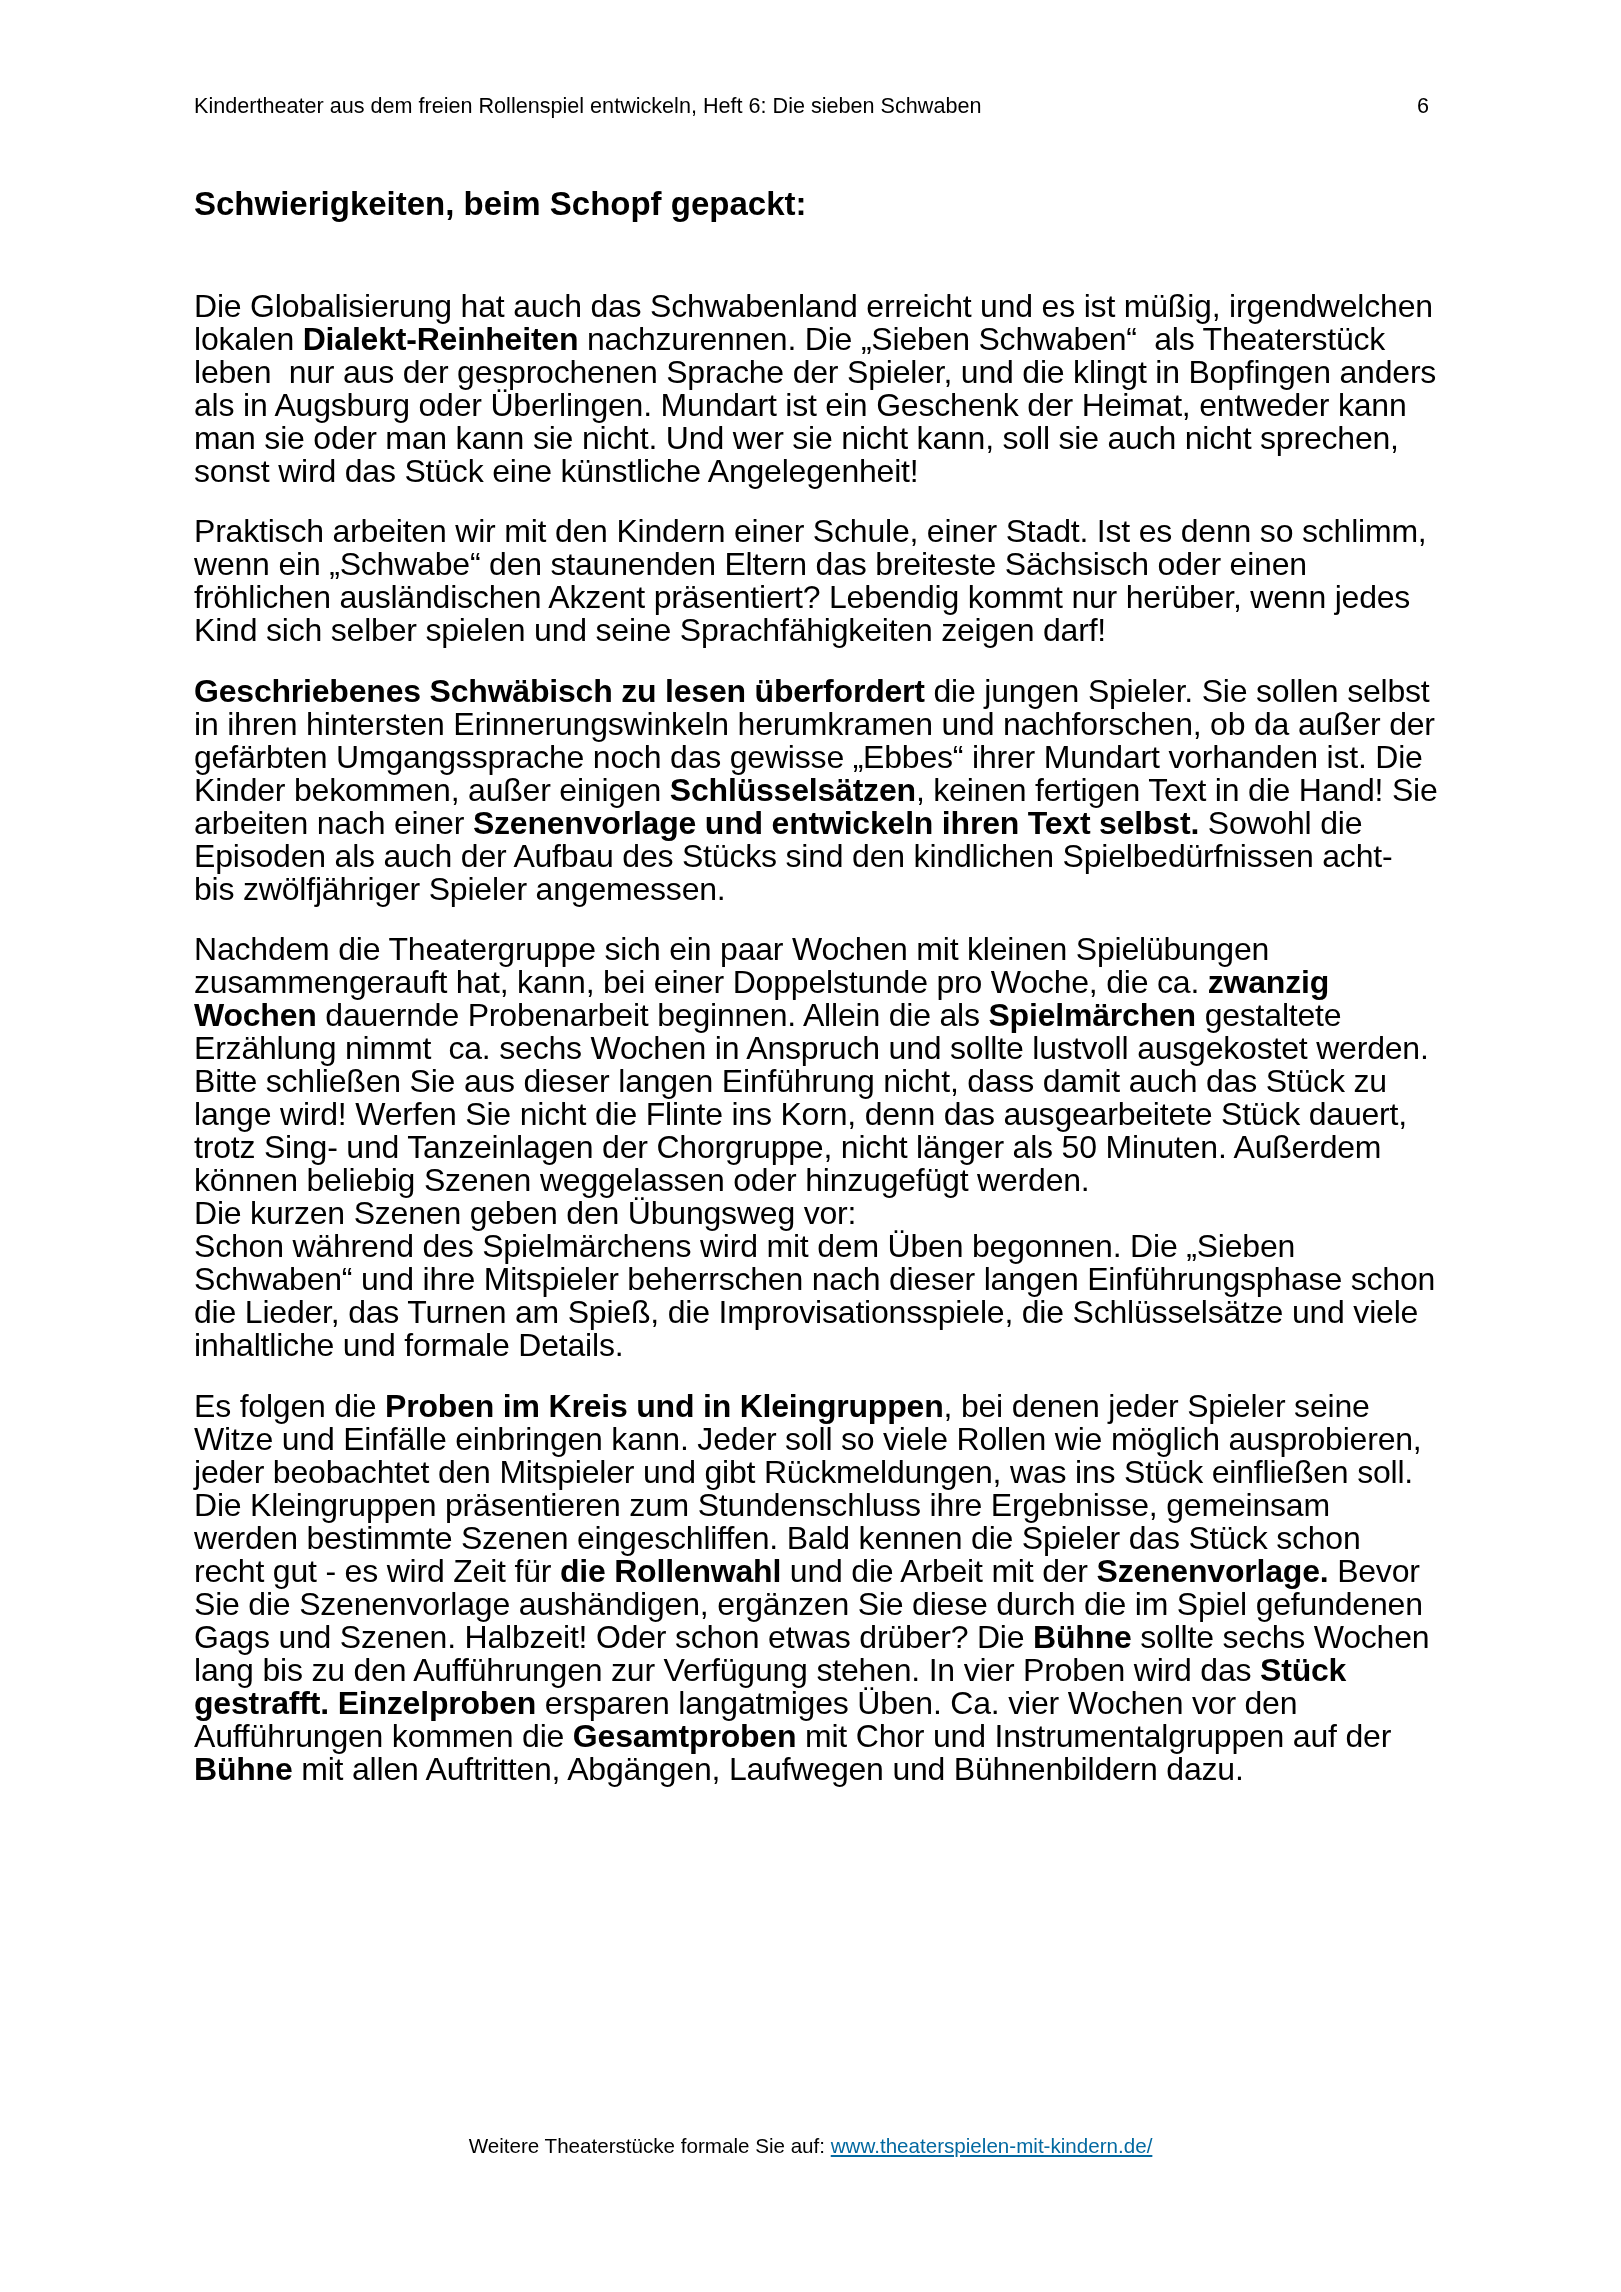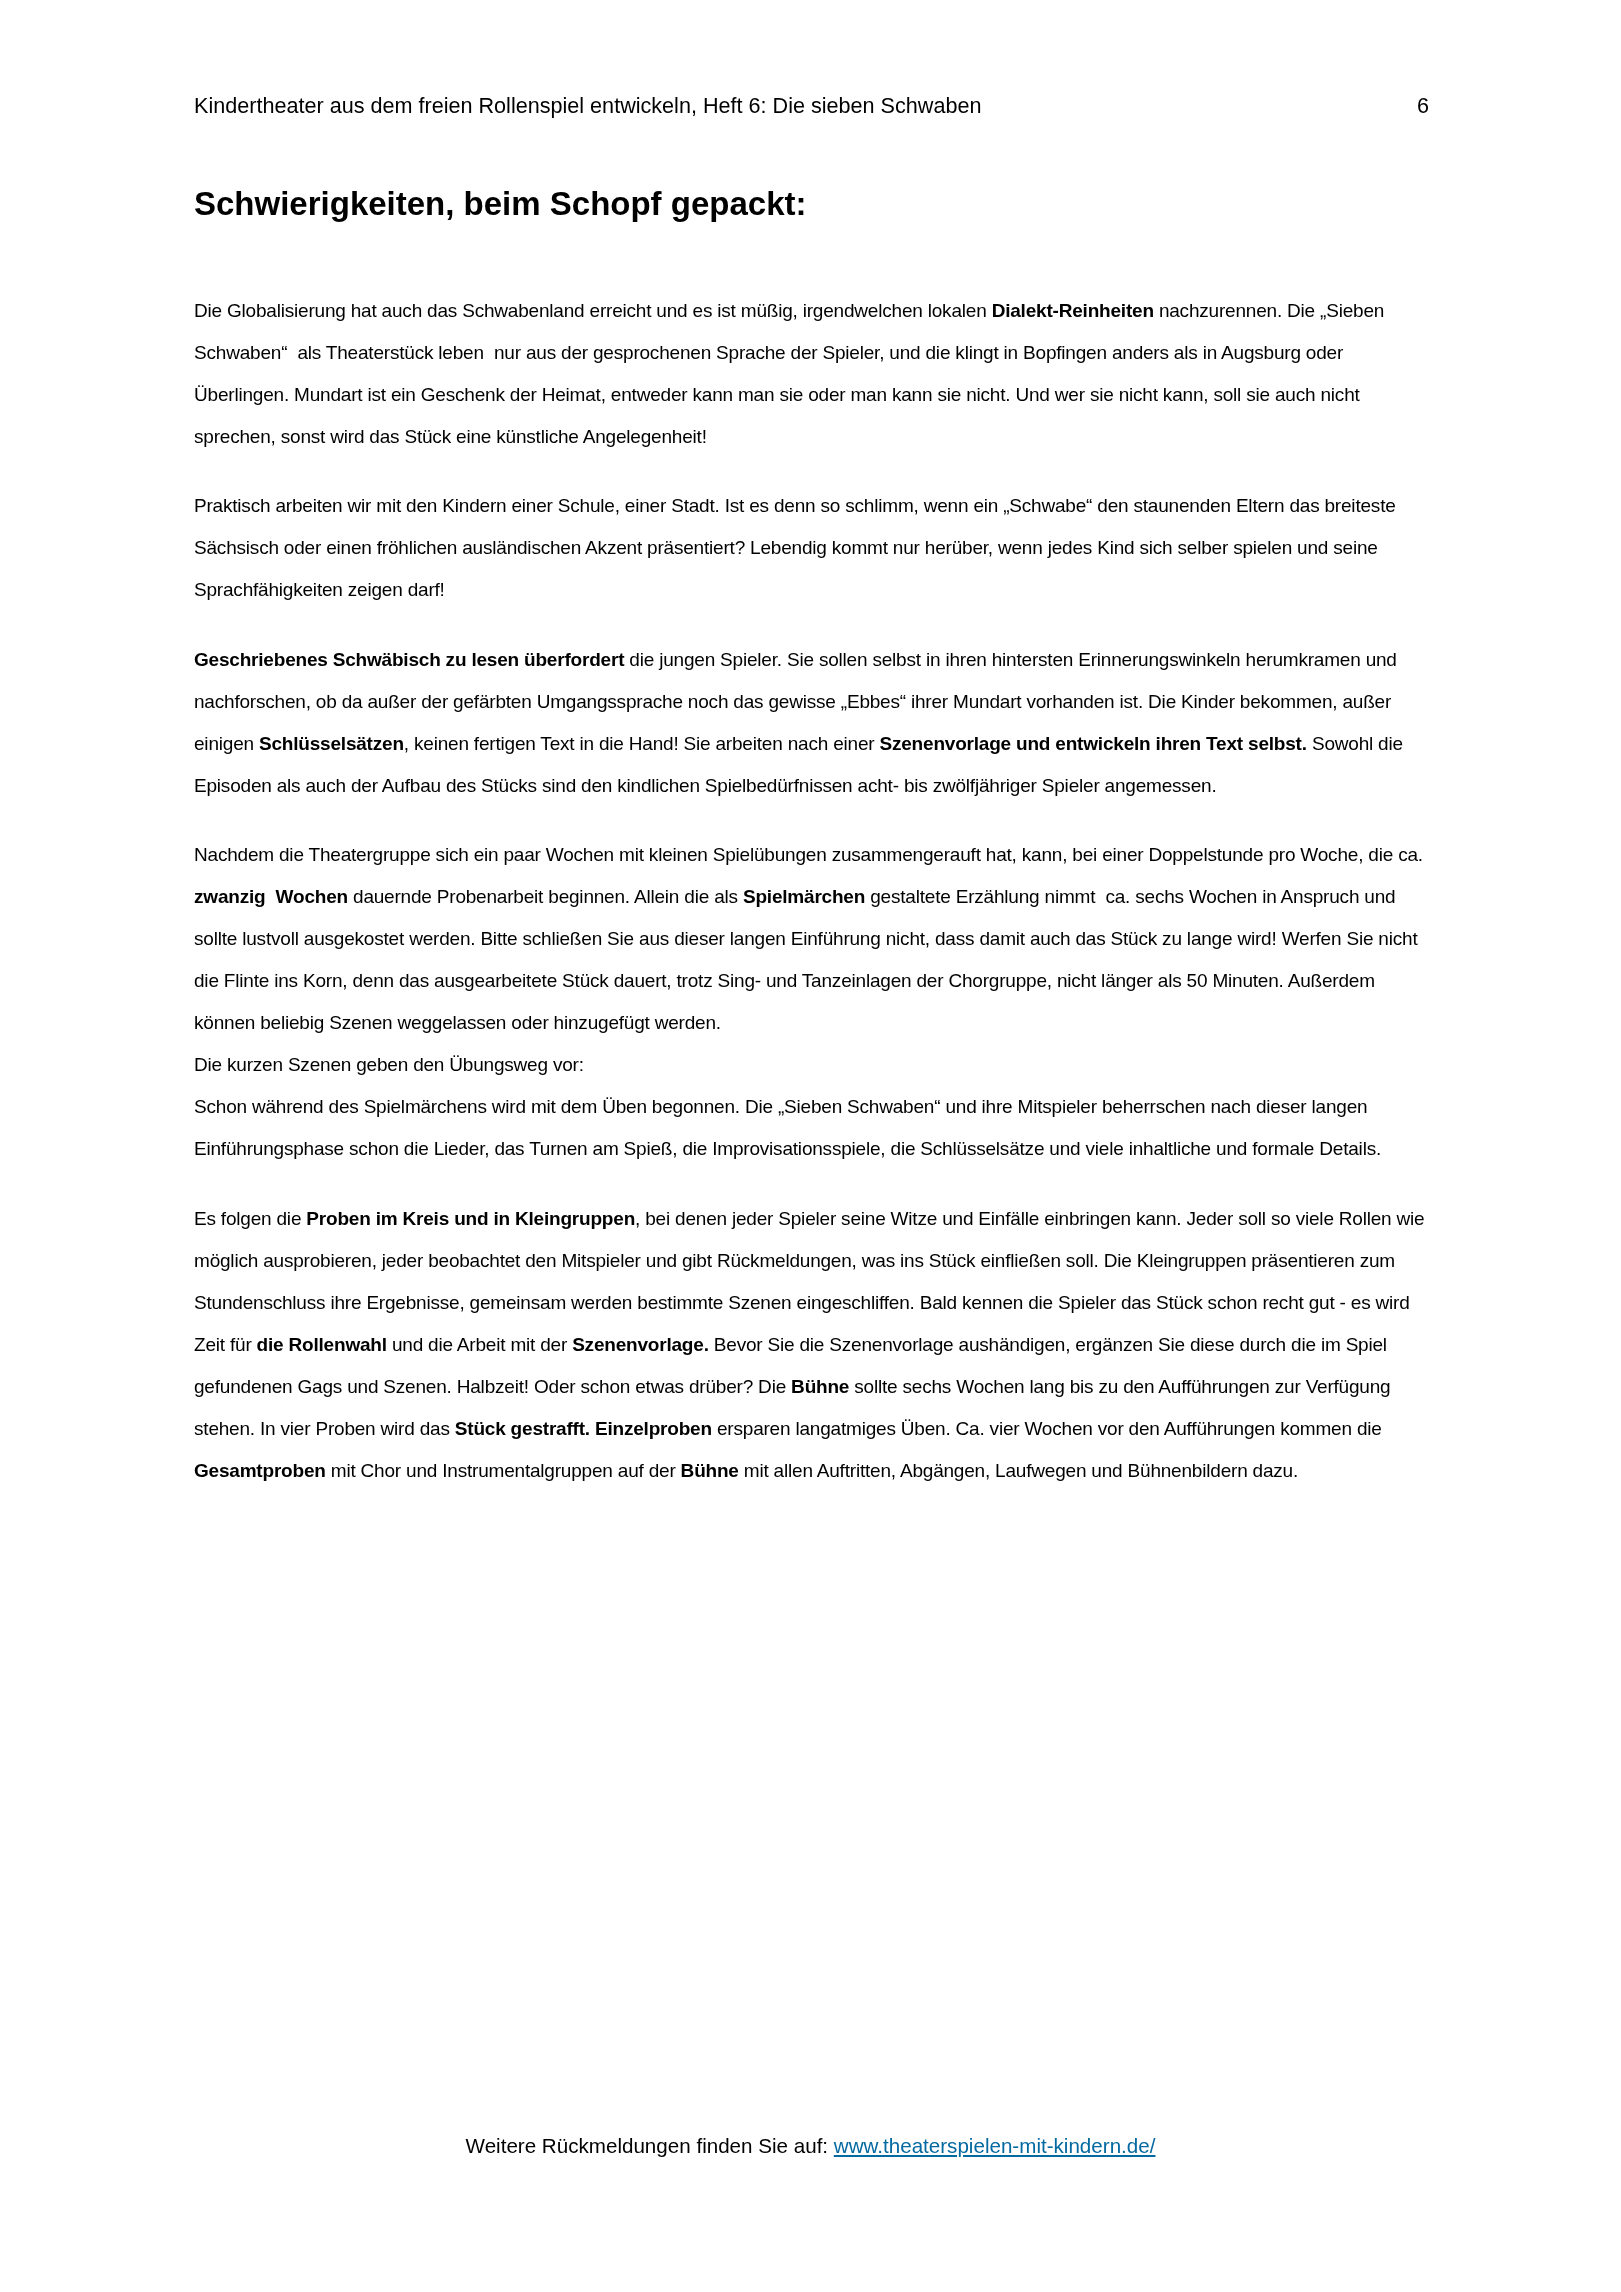--- a/index.html
+++ b/index.html
@@ -35,22 +35,22 @@
     line-height: 43px;
     margin: 0 0 65px 0;
   }
   h2.doc-h2 {
     font-size: 30px;
     font-weight: normal;
     line-height: 41px;
     margin: 43px 0 9.8px 0;
   }
   p.body-par {
-    font-size: 19px;
-    line-height: 42px;
+    font-size: 32px;
+    line-height: 33px;
     margin: 0 0 27.4px 0;
     white-space: pre-wrap;
     letter-spacing: -0.2px;
   }
   p.body-par span.b { font-weight: bold; }
   .page-footer {
     position: absolute;
     top: 2133px;
     left: 0;
     width: 100%;
@@ -87,17 +87,17 @@
 
     <p class="body-par"><span>Nachdem die Theatergruppe sich ein paar Wochen mit kleinen Spielübungen zusammengerauft hat, kann, bei einer Doppelstunde pro Woche, die ca. </span><span class="b">zwanzig  Wochen</span><span> dauernde Probenarbeit beginnen. Allein die als </span><span class="b">Spielmärchen</span><span> gestaltete Erzählung nimmt  ca. sechs Wochen in Anspruch und sollte lustvoll ausgekostet werden. Bitte schließen Sie aus dieser langen Einführung nicht, dass damit auch das Stück zu lange wird! Werfen Sie nicht die Flinte ins Korn, denn das ausgearbeitete Stück dauert, trotz Sing- und Tanzeinlagen der Chorgruppe, nicht länger als 50 Minuten. Außerdem können beliebig Szenen weggelassen oder hinzugefügt werden.
 Die kurzen Szenen geben den Übungsweg vor:
 Schon während des Spielmärchens wird mit dem Üben begonnen. Die „Sieben Schwaben“ und ihre Mitspieler beherrschen nach dieser langen Einführungsphase schon die Lieder, das Turnen am Spieß, die Improvisationsspiele, die Schlüsselsätze und viele inhaltliche und formale Details.</span></p>
 
     <p class="body-par"><span>Es folgen die </span><span class="b">Proben im Kreis und in Kleingruppen</span><span>, bei denen jeder Spieler seine Witze und Einfälle einbringen kann. Jeder soll so viele Rollen wie möglich ausprobieren, jeder beobachtet den Mitspieler und gibt Rückmeldungen, was ins Stück einfließen soll. Die Kleingruppen präsentieren zum Stundenschluss ihre Ergebnisse, gemeinsam werden bestimmte Szenen eingeschliffen. Bald kennen die Spieler das Stück schon recht gut - es wird Zeit für </span><span class="b">die Rollenwahl</span><span> und die Arbeit mit der </span><span class="b">Szenenvorlage.</span><span> Bevor Sie die Szenenvorlage aushändigen, ergänzen Sie diese durch die im Spiel gefundenen Gags und Szenen. Halbzeit! Oder schon etwas drüber? Die </span><span class="b">Bühne</span><span> sollte sechs Wochen lang bis zu den Aufführungen zur Verfügung stehen. In vier Proben wird das </span><span class="b">Stück gestrafft.</span><span> </span><span class="b">Einzelproben</span><span> ersparen langatmiges Üben. Ca. vier Wochen vor den Aufführungen kommen die </span><span class="b">Gesamtproben</span><span> mit Chor und Instrumentalgruppen auf der </span><span class="b">Bühne</span><span> mit allen Auftritten, Abgängen, Laufwegen und Bühnenbildern dazu.</span></p>
 
   </div>
 
   <div class="page-footer">
-    <span>Weitere Rückmeldungen finden Sie auf: </span><a class="footer-link">www.theaterspielen-mit-kindern.de/</a>
+    <span>Weitere Theaterstücke formale Sie auf: </span><a class="footer-link">www.theaterspielen-mit-kindern.de/</a>
   </div>
 
 </div>
 
 
 </body></html>

